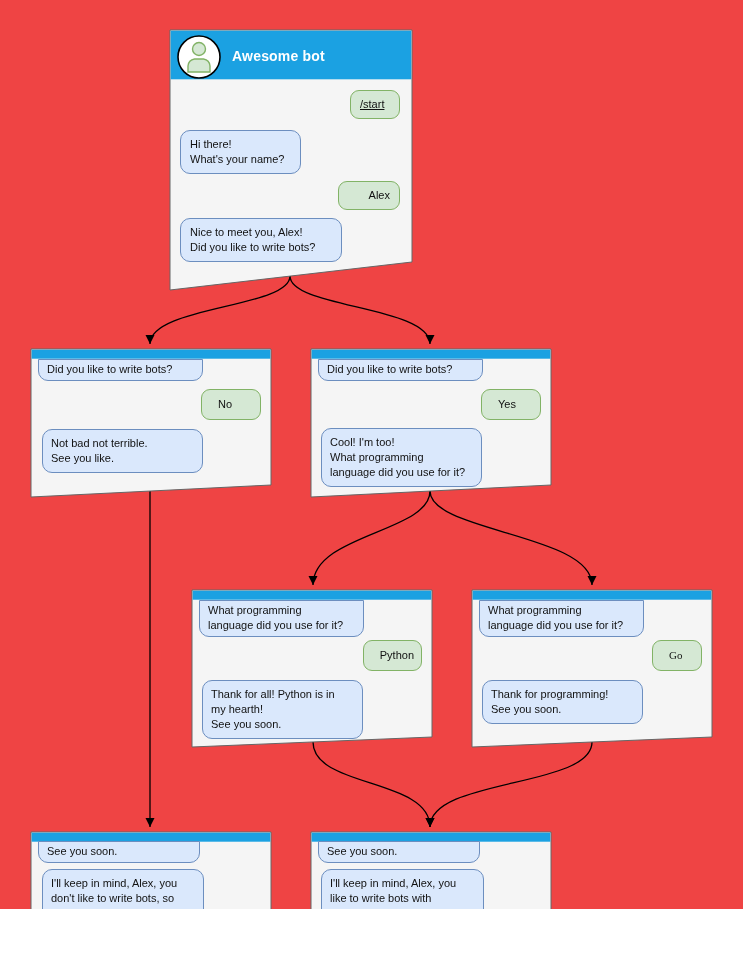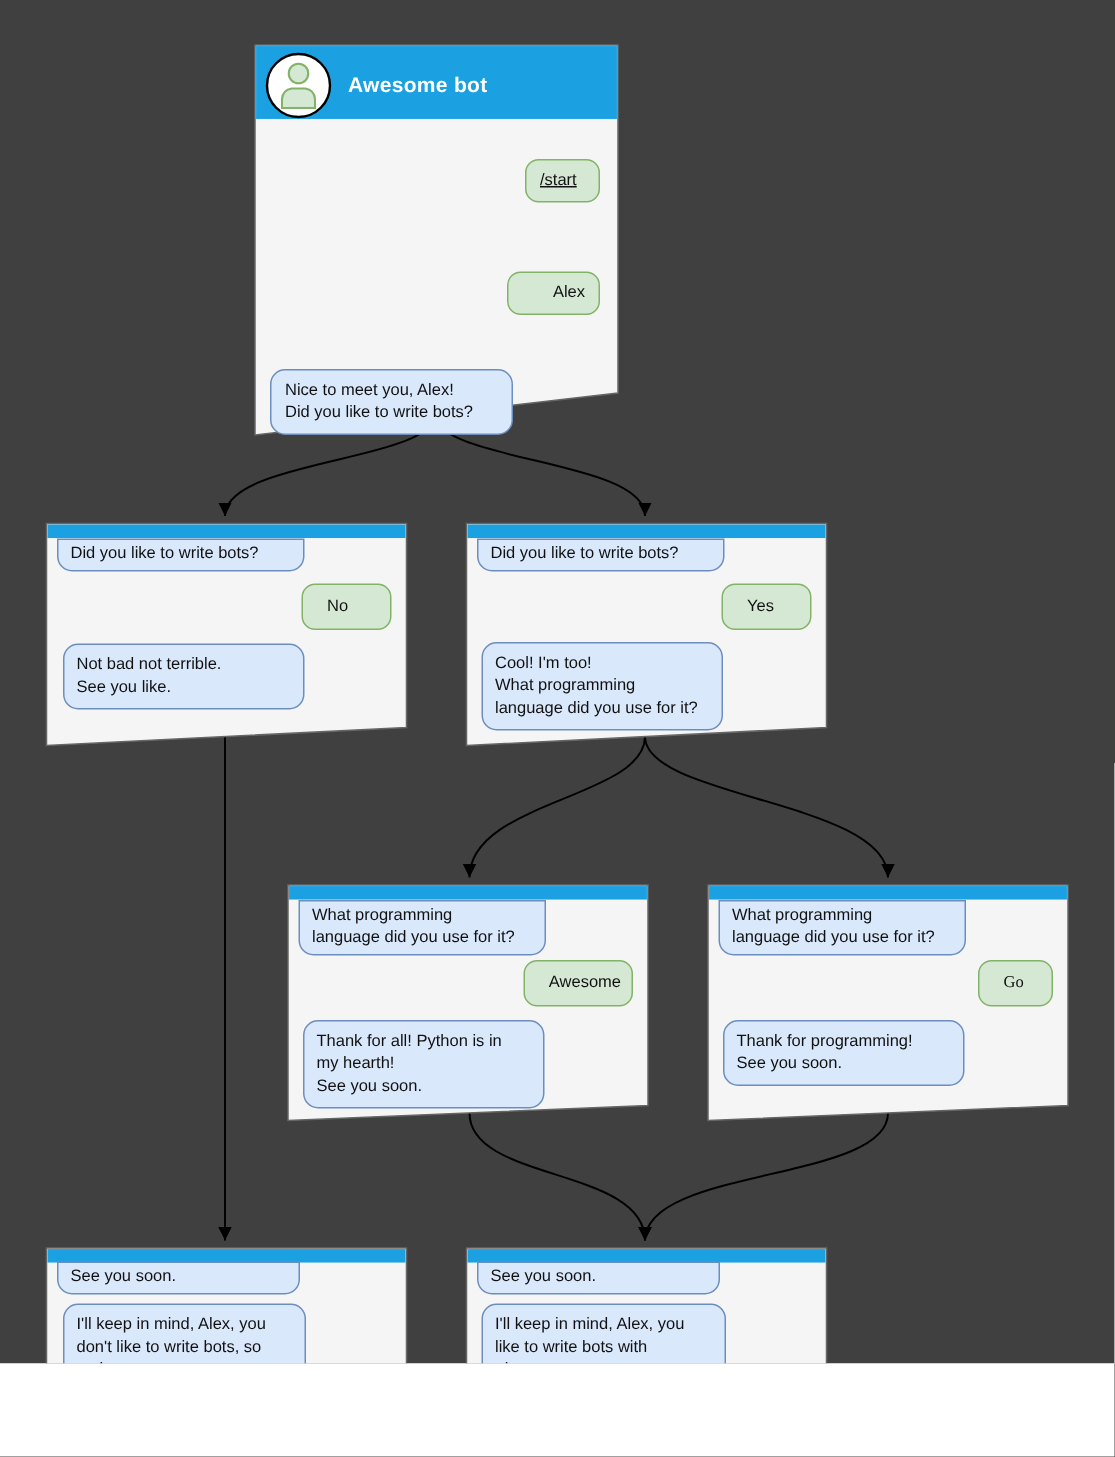--- a/index.html
+++ b/index.html
@@ -1,18 +1,18 @@
 <!DOCTYPE html>
 <html style="--header-blue: #1BA1E2; --window-fill: #F5F5F5; --window-border: #666666; --bot-bubble-fill: #DAE8FC; --bot-bubble-border: #6C8EBF; --user-bubble-fill: #D5E8D4; --user-bubble-border: #82B366; --arrow-color: #000000; --title-color: #FFFFFF;"><head>
 <meta charset="utf-8">
 <style>
   html,body{margin:0;padding:0;background:#ffffff;}
   #canvas{
     position:relative;width:743px;height:909px;overflow:hidden;
-    font-family:"Liberation Sans", sans-serif;background:#404040;
+    font-family:"Liberation Sans", sans-serif;background:#ef4444;
   }
   #chrome{position:absolute;left:0;top:0;}
   .win{fill:var(--window-fill);stroke:var(--window-border);stroke-width:1;}
   .hdr{fill:var(--header-blue);}
   .edge{fill:none;stroke:var(--arrow-color);stroke-width:1.3;marker-end:url(#ah);}
   .ah-fill{fill:var(--arrow-color);}
   .avatar-ring{fill:#ffffff;stroke:#000000;stroke-width:1.6;}
   .avatar-part{fill:var(--user-bubble-fill);stroke:var(--user-bubble-border);stroke-width:1.4;}
   .title{
     position:absolute;left:232px;top:48px;color:var(--title-color);
@@ -86,39 +86,41 @@
       <rect class="hdr" x="31.7" y="832.7" width="238.6" height="9"></rect>
     </g>
 
     <g>
       <polygon class="win" points="311,832 551,832 551,940 311,940"></polygon>
       <rect class="hdr" x="311.7" y="832.7" width="238.6" height="9"></rect>
     </g>
   </svg>
 
   <div class="title">Awesome bot</div>
-  <div class="bub user tw" style="right:343px;top:106px;min-width:50px;text-decoration:underline;">/start</div>
+  <div class="bub user tw" style="right:343px;top:90px;min-width:50px;text-decoration:underline;">/start</div>
+  <div class="bub bot tw" style="left:180px;top:130px;width:121px;">Hi there!
+What's your name?</div>
   <div class="bub user tw" style="right:343px;top:181px;min-width:48px;padding-left:30px;">Alex</div>
-  <div class="bub bot tw" style="left:180px;top:218px;width:162px;margin-top:28px;">Nice to meet you, Alex!
+  <div class="bub bot tw" style="left:180px;top:218px;width:162px;">Nice to meet you, Alex!
 Did you like to write bots?</div>
 
   <div class="bub bot clip" style="left:38px;top:359px;width:165px;">Did you like to write bots?</div>
   <div class="bub user" style="right:482px;top:389px;width:60px;">No</div>
   <div class="bub bot" style="left:42px;top:429px;width:161px;">Not bad not terrible.
 See you like.</div>
 
   <div class="bub bot clip" style="left:318px;top:359px;width:165px;">Did you like to write bots?</div>
   <div class="bub user" style="right:202px;top:389px;width:60px;">Yes</div>
   <div class="bub bot" style="left:321px;top:428px;width:161px;">Cool! I'm too!
 What programming
 language did you use for it?</div>
 
   <div class="bub bot clip" style="left:199px;top:600px;width:165px;">What programming
 language did you use for it?</div>
-  <div class="bub user" style="right:321px;top:640px;min-width:52px;">Awesome</div>
+  <div class="bub user" style="right:321px;top:640px;min-width:52px;">Python</div>
   <div class="bub bot" style="left:202px;top:680px;width:161px;">Thank for all! Python is in
 my hearth!
 See you soon.</div>
 
   <div class="bub bot clip" style="left:479px;top:600px;width:165px;">What programming
 language did you use for it?</div>
   <div class="bub user" style="right:41px;top:640px;width:50px;font-family:Liberation Serif, serif;">Go</div>
   <div class="bub bot" style="left:482px;top:680px;width:161px;">Thank for programming!
 See you soon.</div>
 

